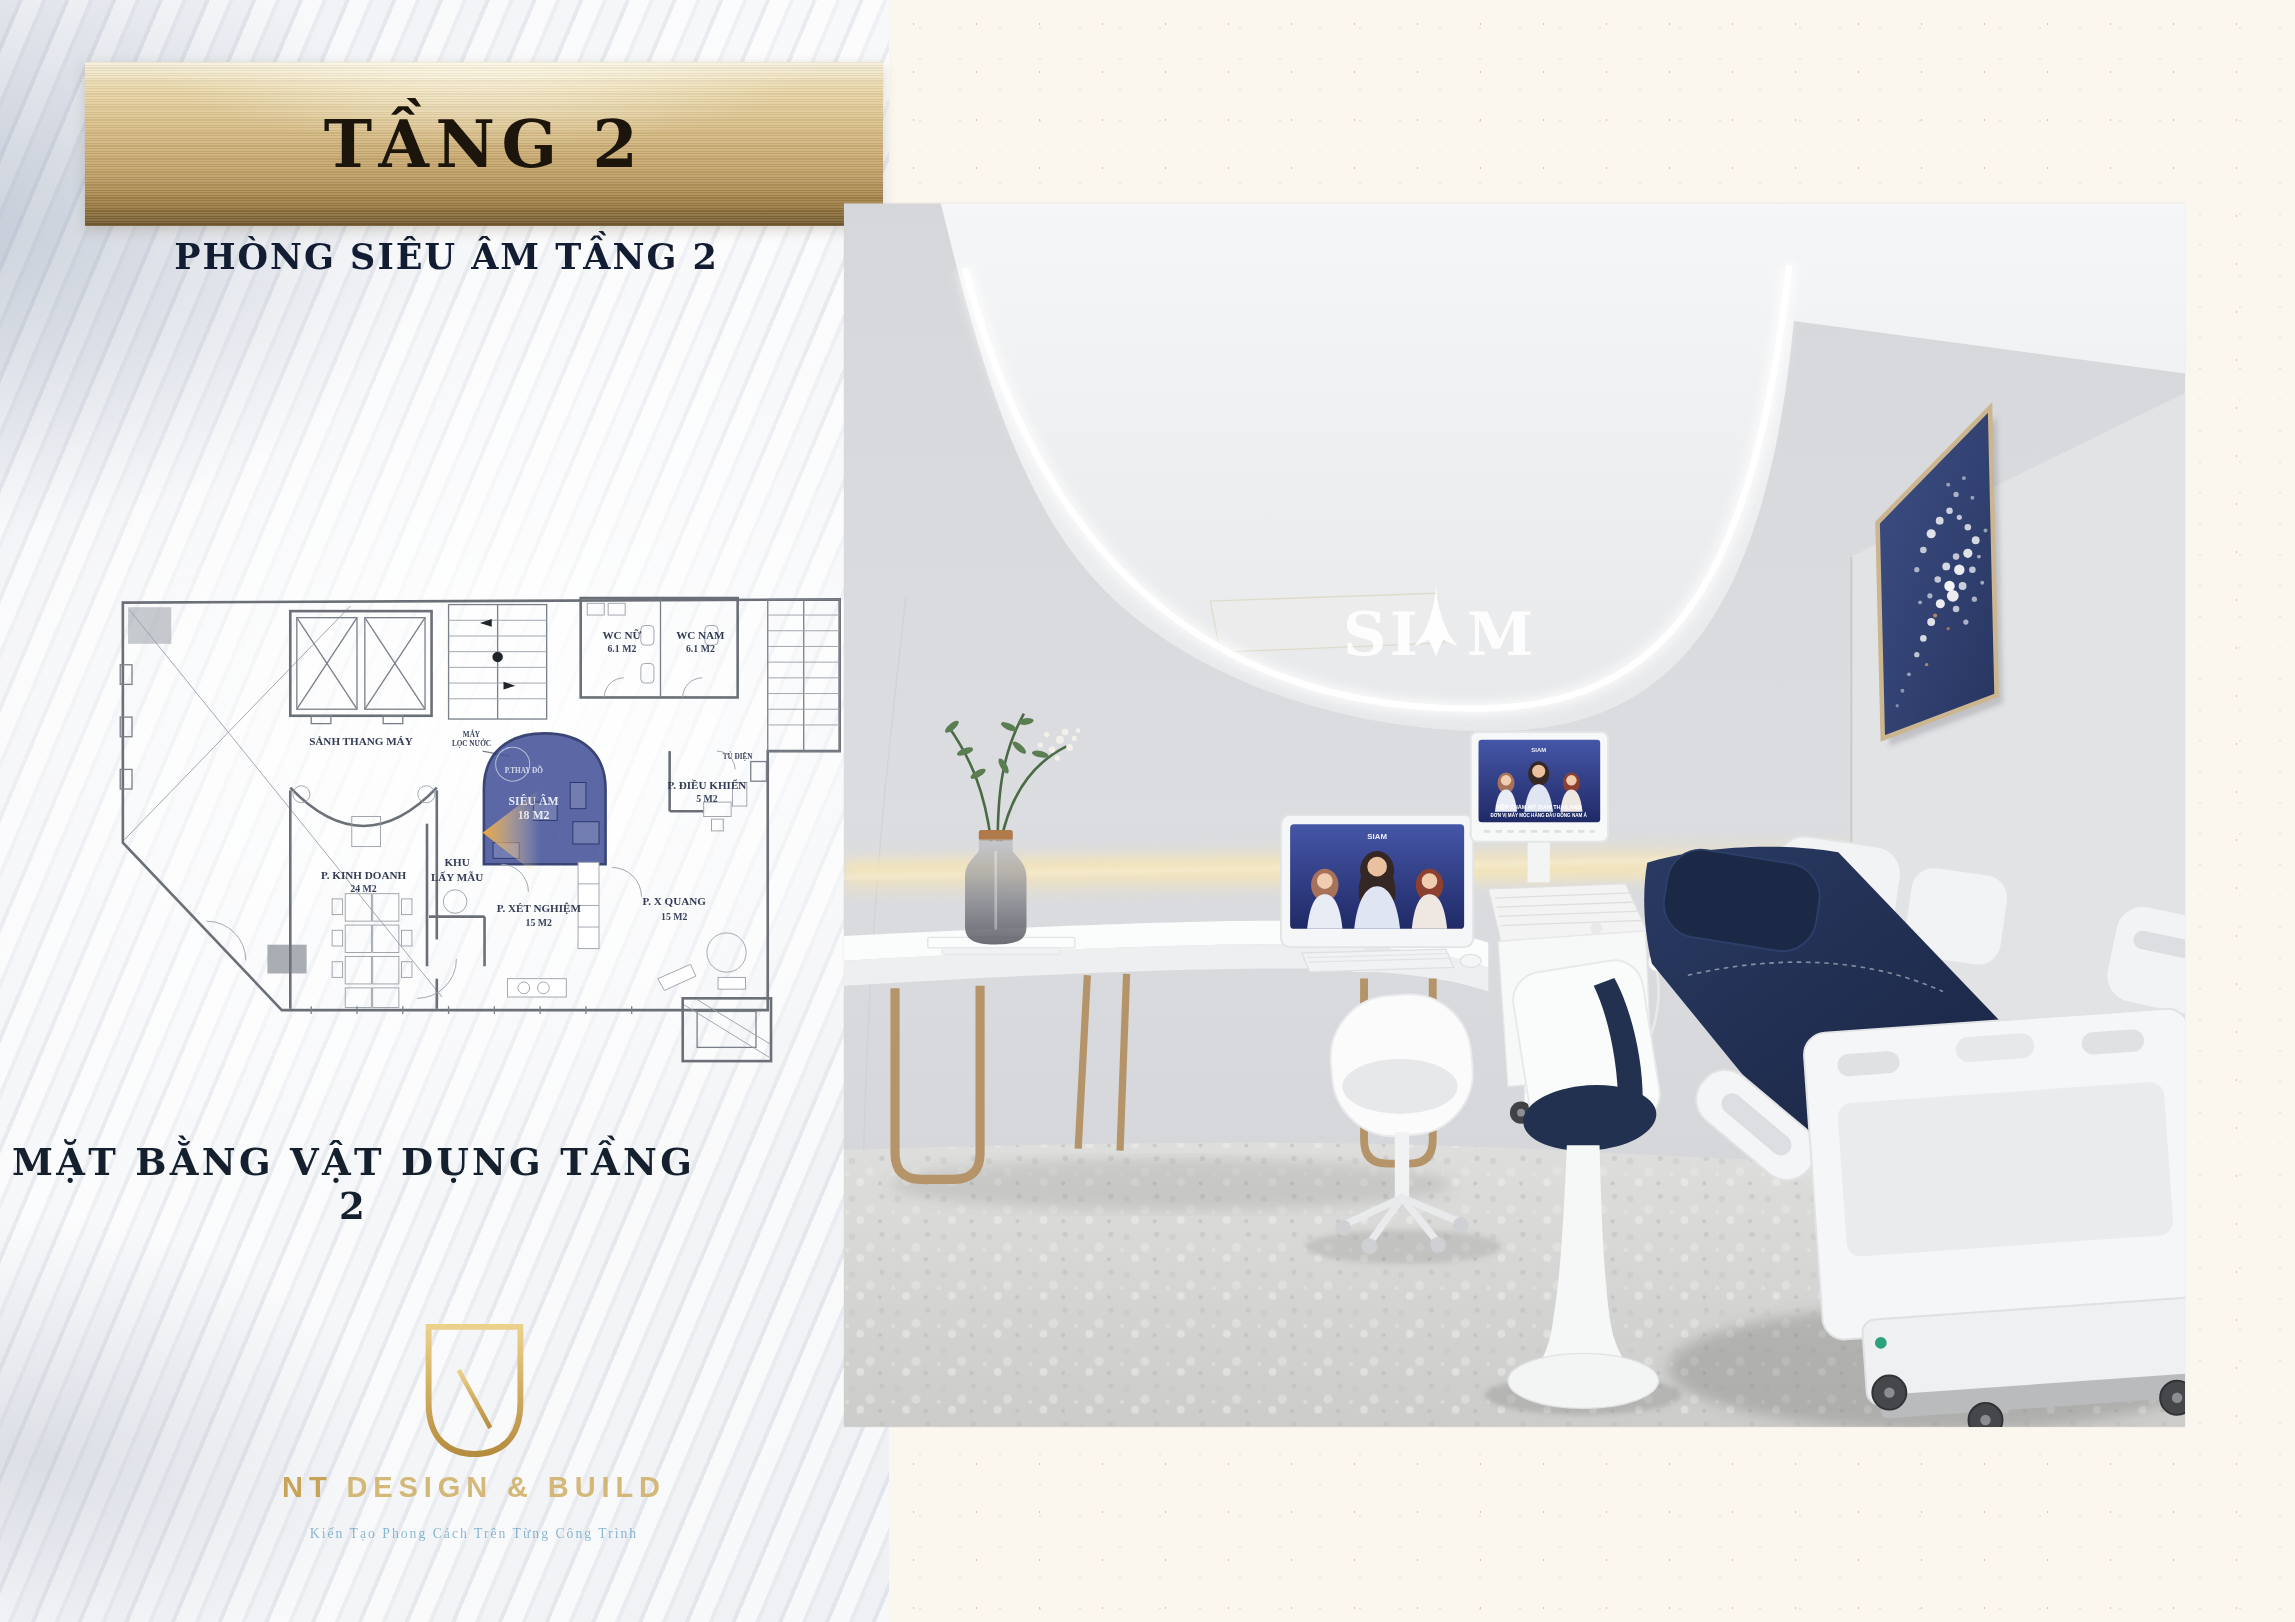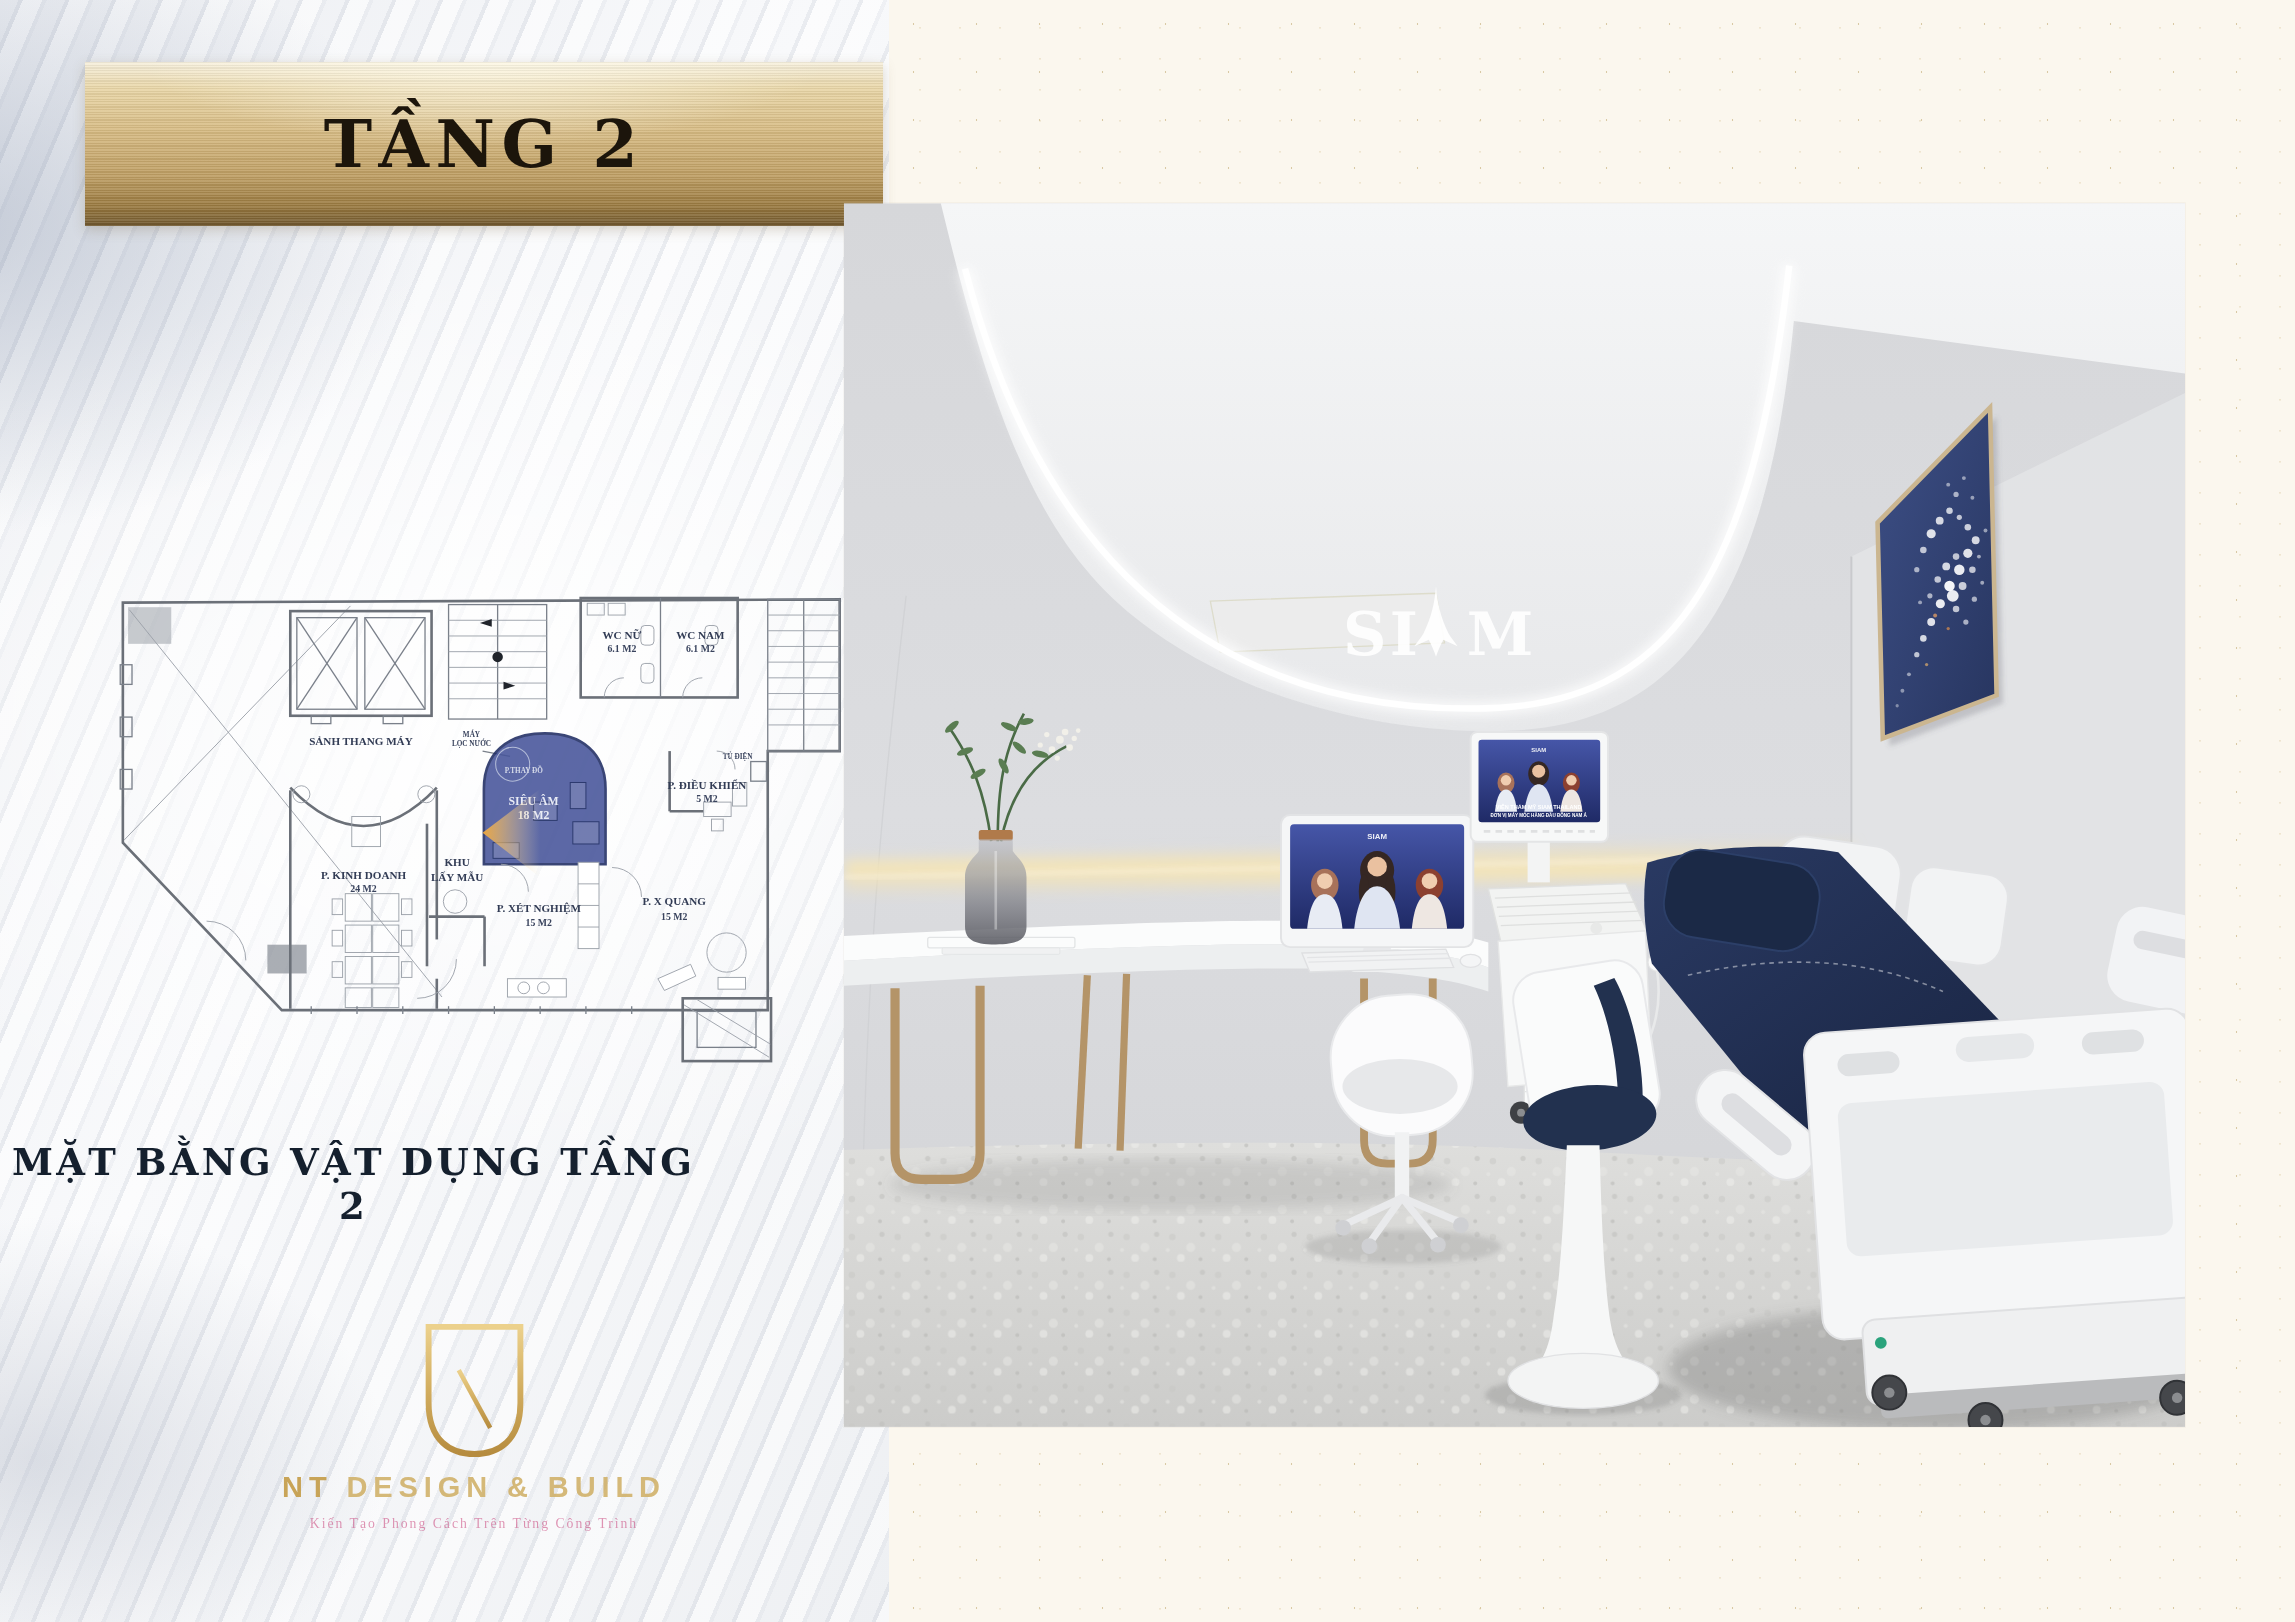--- a/index.html
+++ b/index.html
@@ -77,22 +77,22 @@
 
   
   .logo-block{position:absolute;left:245px;top:1319px;width:458px;text-align:center;}
   .logo-shield{display:inline-block;}
   .logo-word{
     margin-top:11px;font-family:"Liberation Sans",sans-serif;font-weight:bold;
     font-size:29px;letter-spacing:5.9px;color:#cfae63;opacity:.85;
   }
   .logo-word .b{color:#c2973d;opacity:1;}
   .logo-tag{
-    margin-top:12px;font-family:"Liberation Serif",serif;
-    font-size:13.7px;letter-spacing:2px;color:#be185d;opacity:.45;
+    margin-top:22px;font-family:"Liberation Serif",serif;
+    font-size:13.7px;letter-spacing:2px;color:#0369a1;opacity:.45;
   }
 
   
   .render{position:absolute;left:844px;top:203px;width:1341px;height:1224px;overflow:hidden;
           box-shadow:0 0 0 0.7px rgba(180,170,150,.12);}
   .render svg{display:block;width:1341px;height:1224px;}
   .siam-txt{font-family:"DejaVu Serif","Liberation Serif",serif;font-weight:bold;
             fill:#ffffff;opacity:.93;}
   .cap{font-family:"Liberation Sans",sans-serif;font-weight:bold;fill:#ffffff;text-anchor:middle;}
 </style>
@@ -100,20 +100,21 @@
 <body>
 
 <div id="page">
 
   <div class="left-texture"></div>
 
   <div class="banner">
     <div class="banner-title">TẦNG 2</div>
   </div>
 
+  <div class="subtitle">PHÒNG SIÊU ÂM TẦNG 2</div>
 
   <div class="plan">
     <svg viewBox="0 0 1110 730">
       <defs>
         <linearGradient id="coneG" x1="0" y1="0" x2="1" y2="0">
           <stop offset="0" stop-color="#f2a93b" stop-opacity="0.95"></stop>
           <stop offset="1" stop-color="#ffe9b8" stop-opacity="0"></stop>
         </linearGradient>
       </defs>
 

